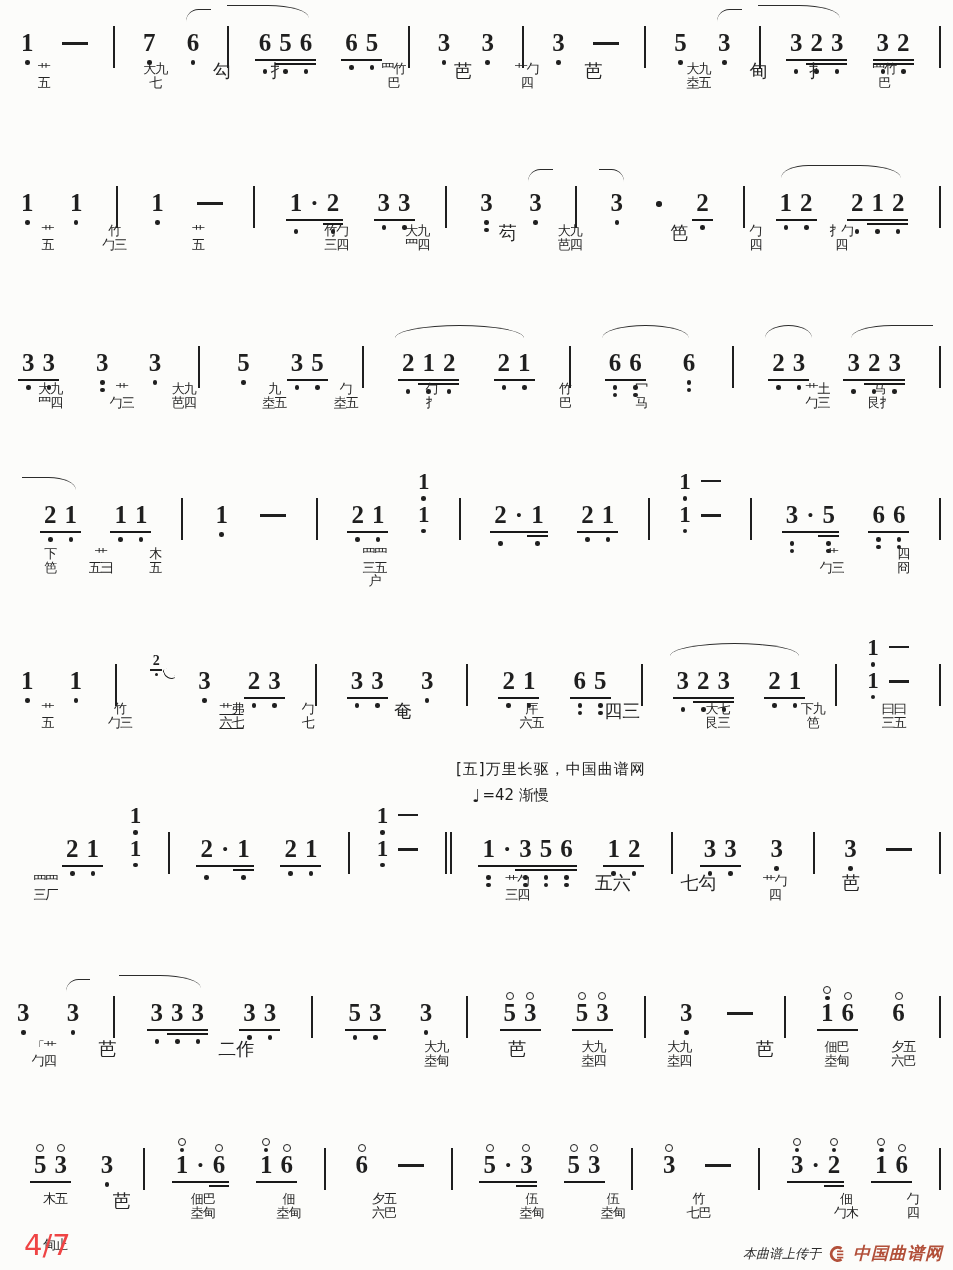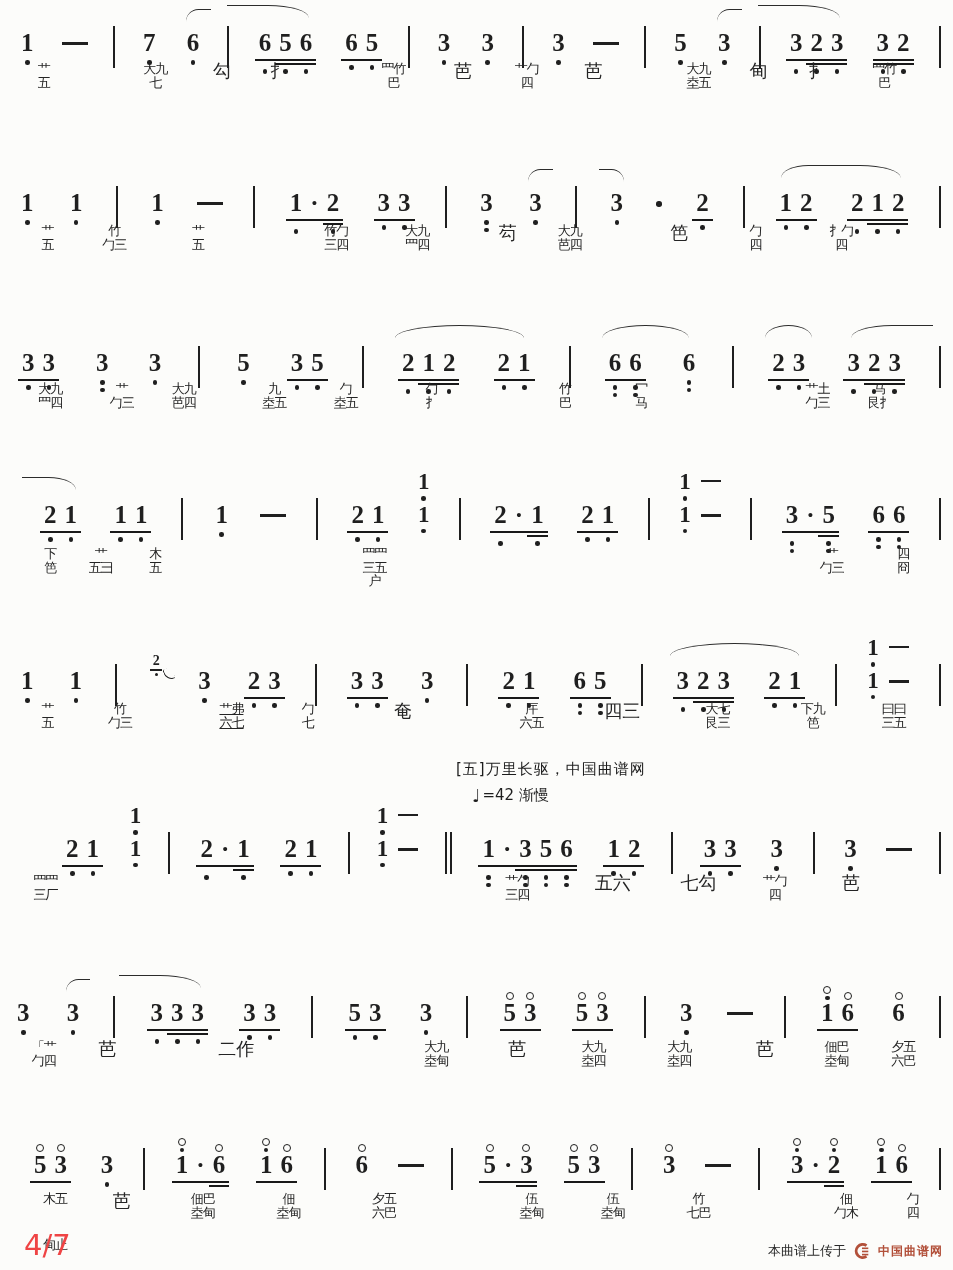--- a/index.html
+++ b/index.html
@@ -57,23 +57,23 @@
         letter-spacing:-1px;white-space:nowrap;}
   .tseg:only-child{font-size:18px;letter-spacing:0;}
   
   .anno{position:absolute;left:456px;top:760px;font-family:"DejaVu Sans",sans-serif;
         font-size:15px;color:#1d1d1d;letter-spacing:1px;}
   .tempo{position:absolute;left:472px;top:786px;font-family:"DejaVu Sans",sans-serif;
         font-size:15px;color:#1d1d1d;display:flex;align-items:center;gap:2px;}
   .mnote{font-size:18px;line-height:15px;}
   .pageno{position:absolute;left:24px;top:1228px;font-family:"DejaVu Sans",sans-serif;
         font-size:29px;font-weight:500;color:#ef4444;}
-  .wm{position:absolute;right:10px;top:1242px;display:flex;align-items:center;gap:7px;}
+  .wm{position:absolute;right:10px;top:1242px;display:flex;align-items:center;gap:7px;font-style:italic;}
   .wm-note{font-family:"DejaVu Sans",sans-serif;font-size:13px;color:#2a2a2a;}
-  .wm-site{font-family:"DejaVu Sans",sans-serif;font-size:12px;font-weight:700;
+  .wm-site{font-family:"DejaVu Sans",sans-serif;font-size:17px;font-weight:700;
         color:#b2503a;letter-spacing:1px;}
   .wm-logo{display:flex;align-items:center;}
 </style>
 </head>
 <body>
 
 <div id="page">
   <div id="score">
       <div class="jline" style="top: 14px; padding-left: 18px;">
         <div class="note">

